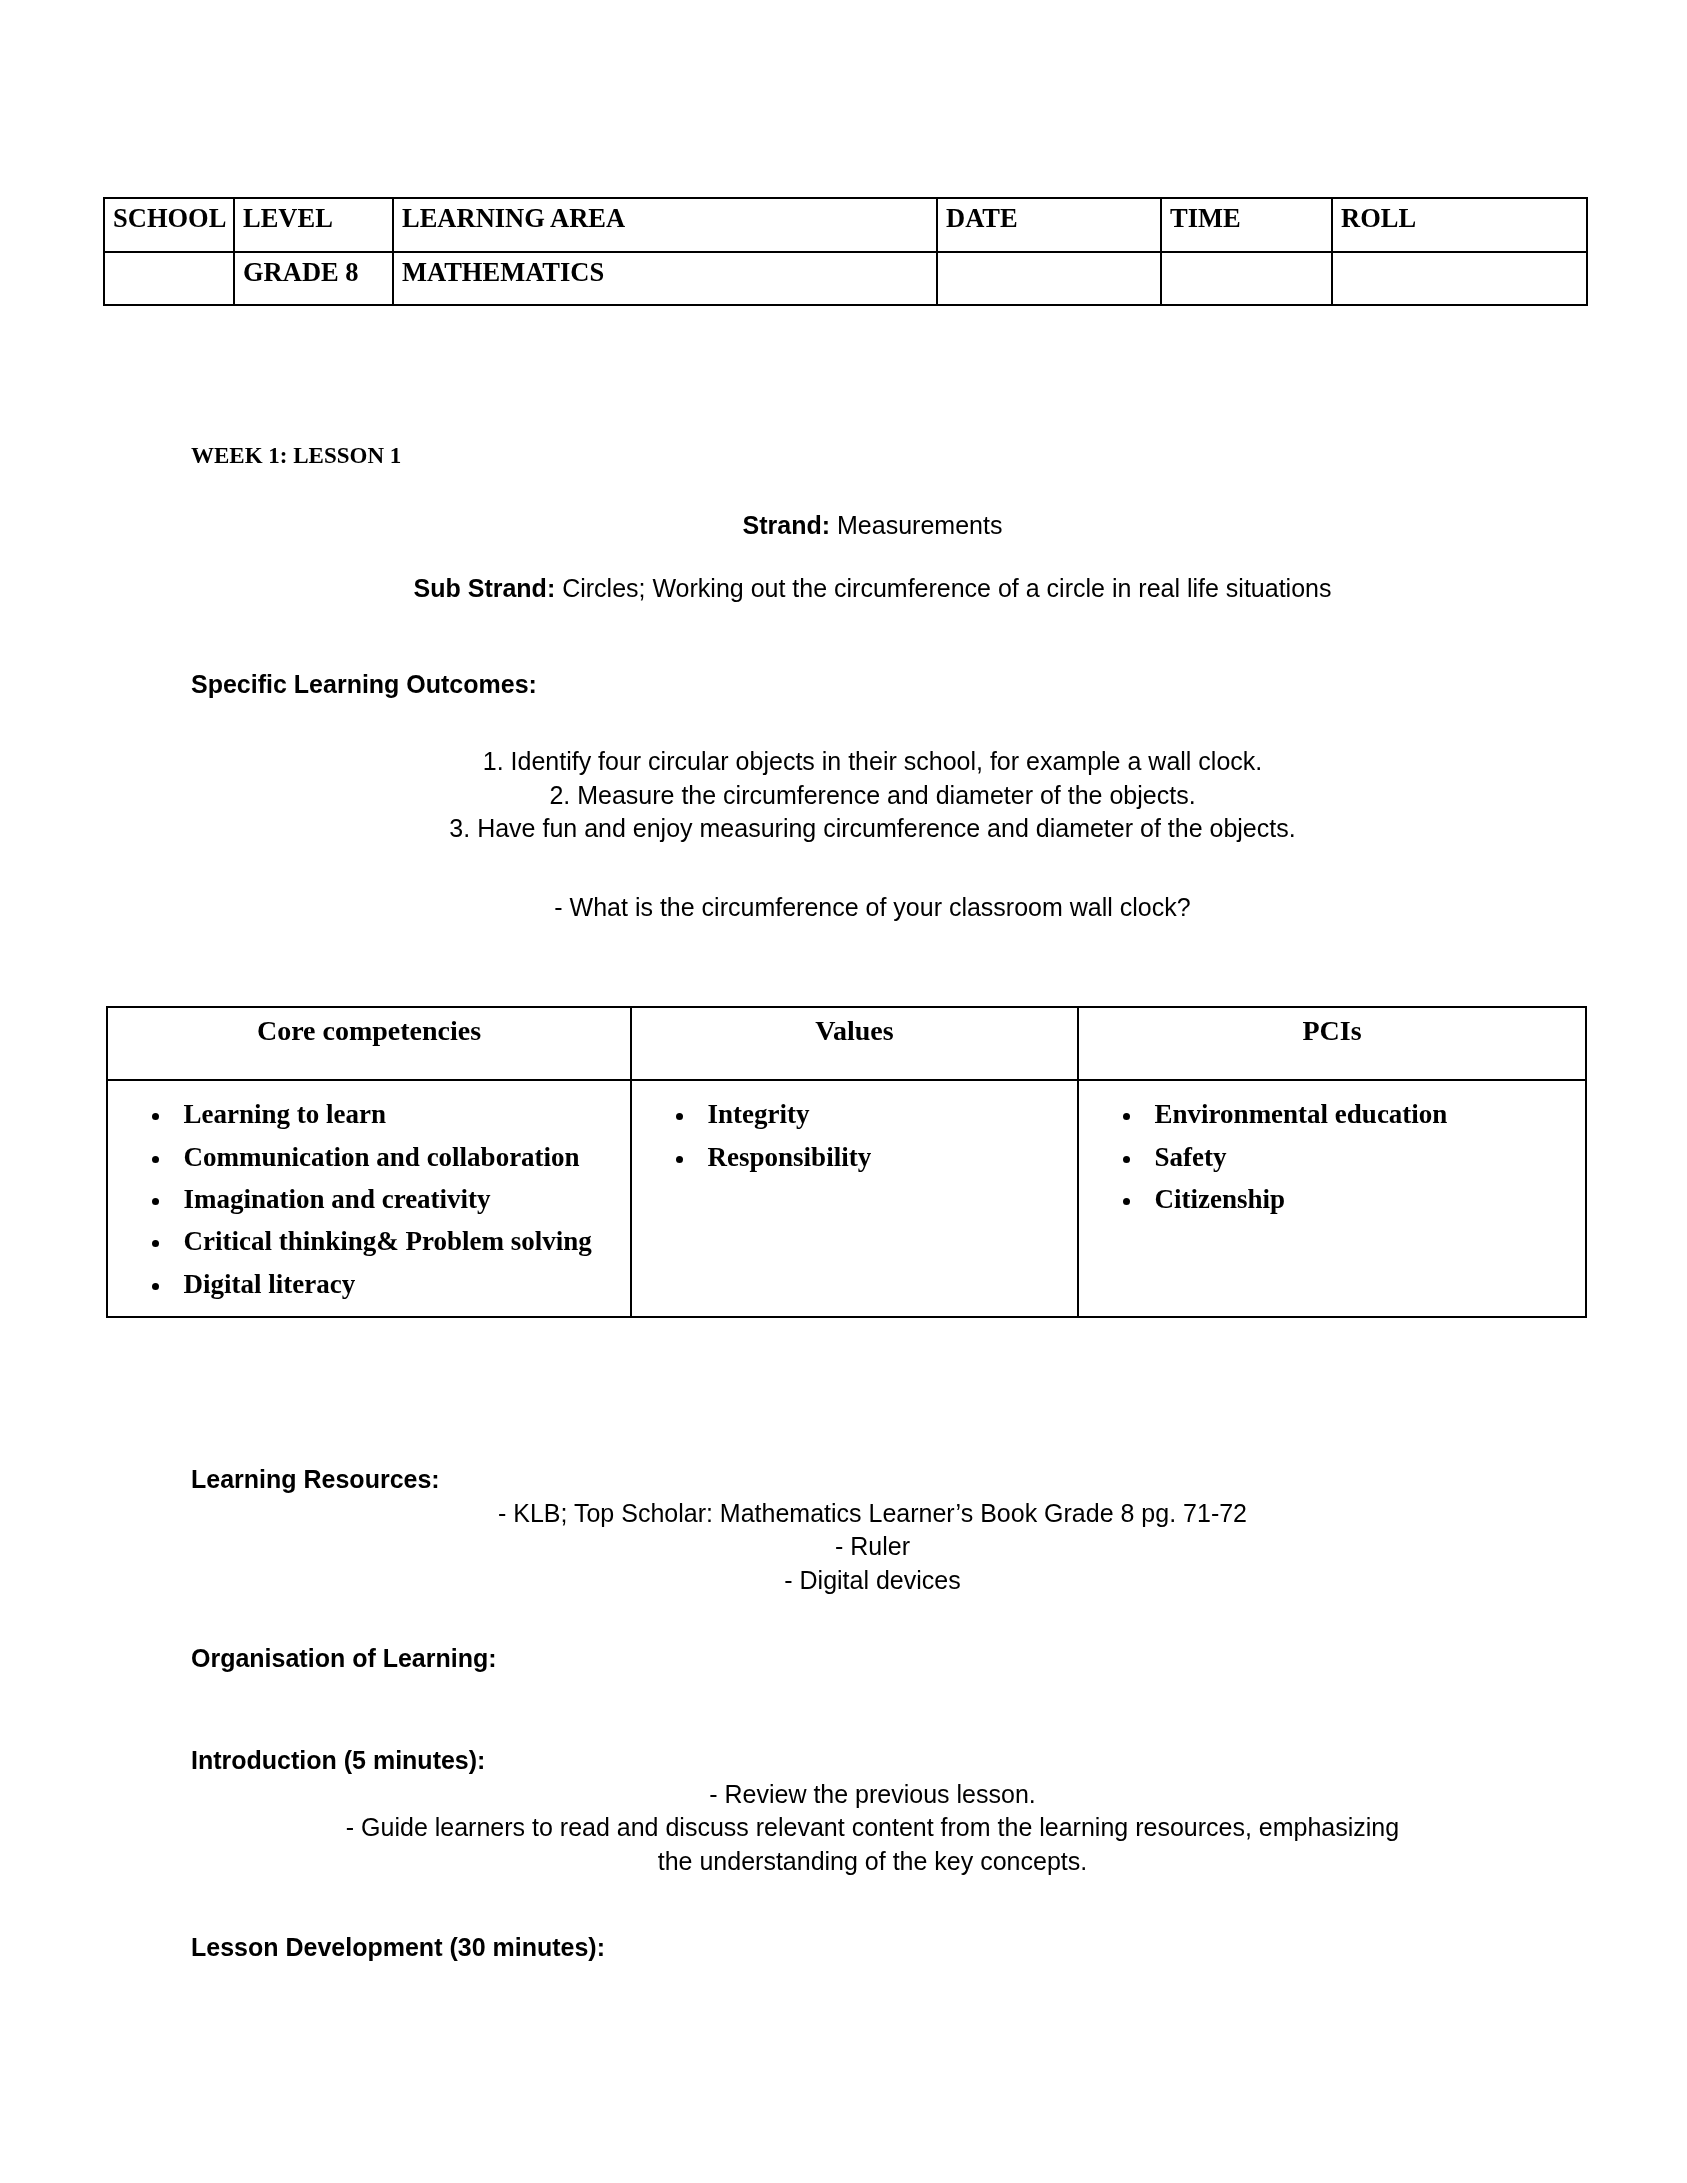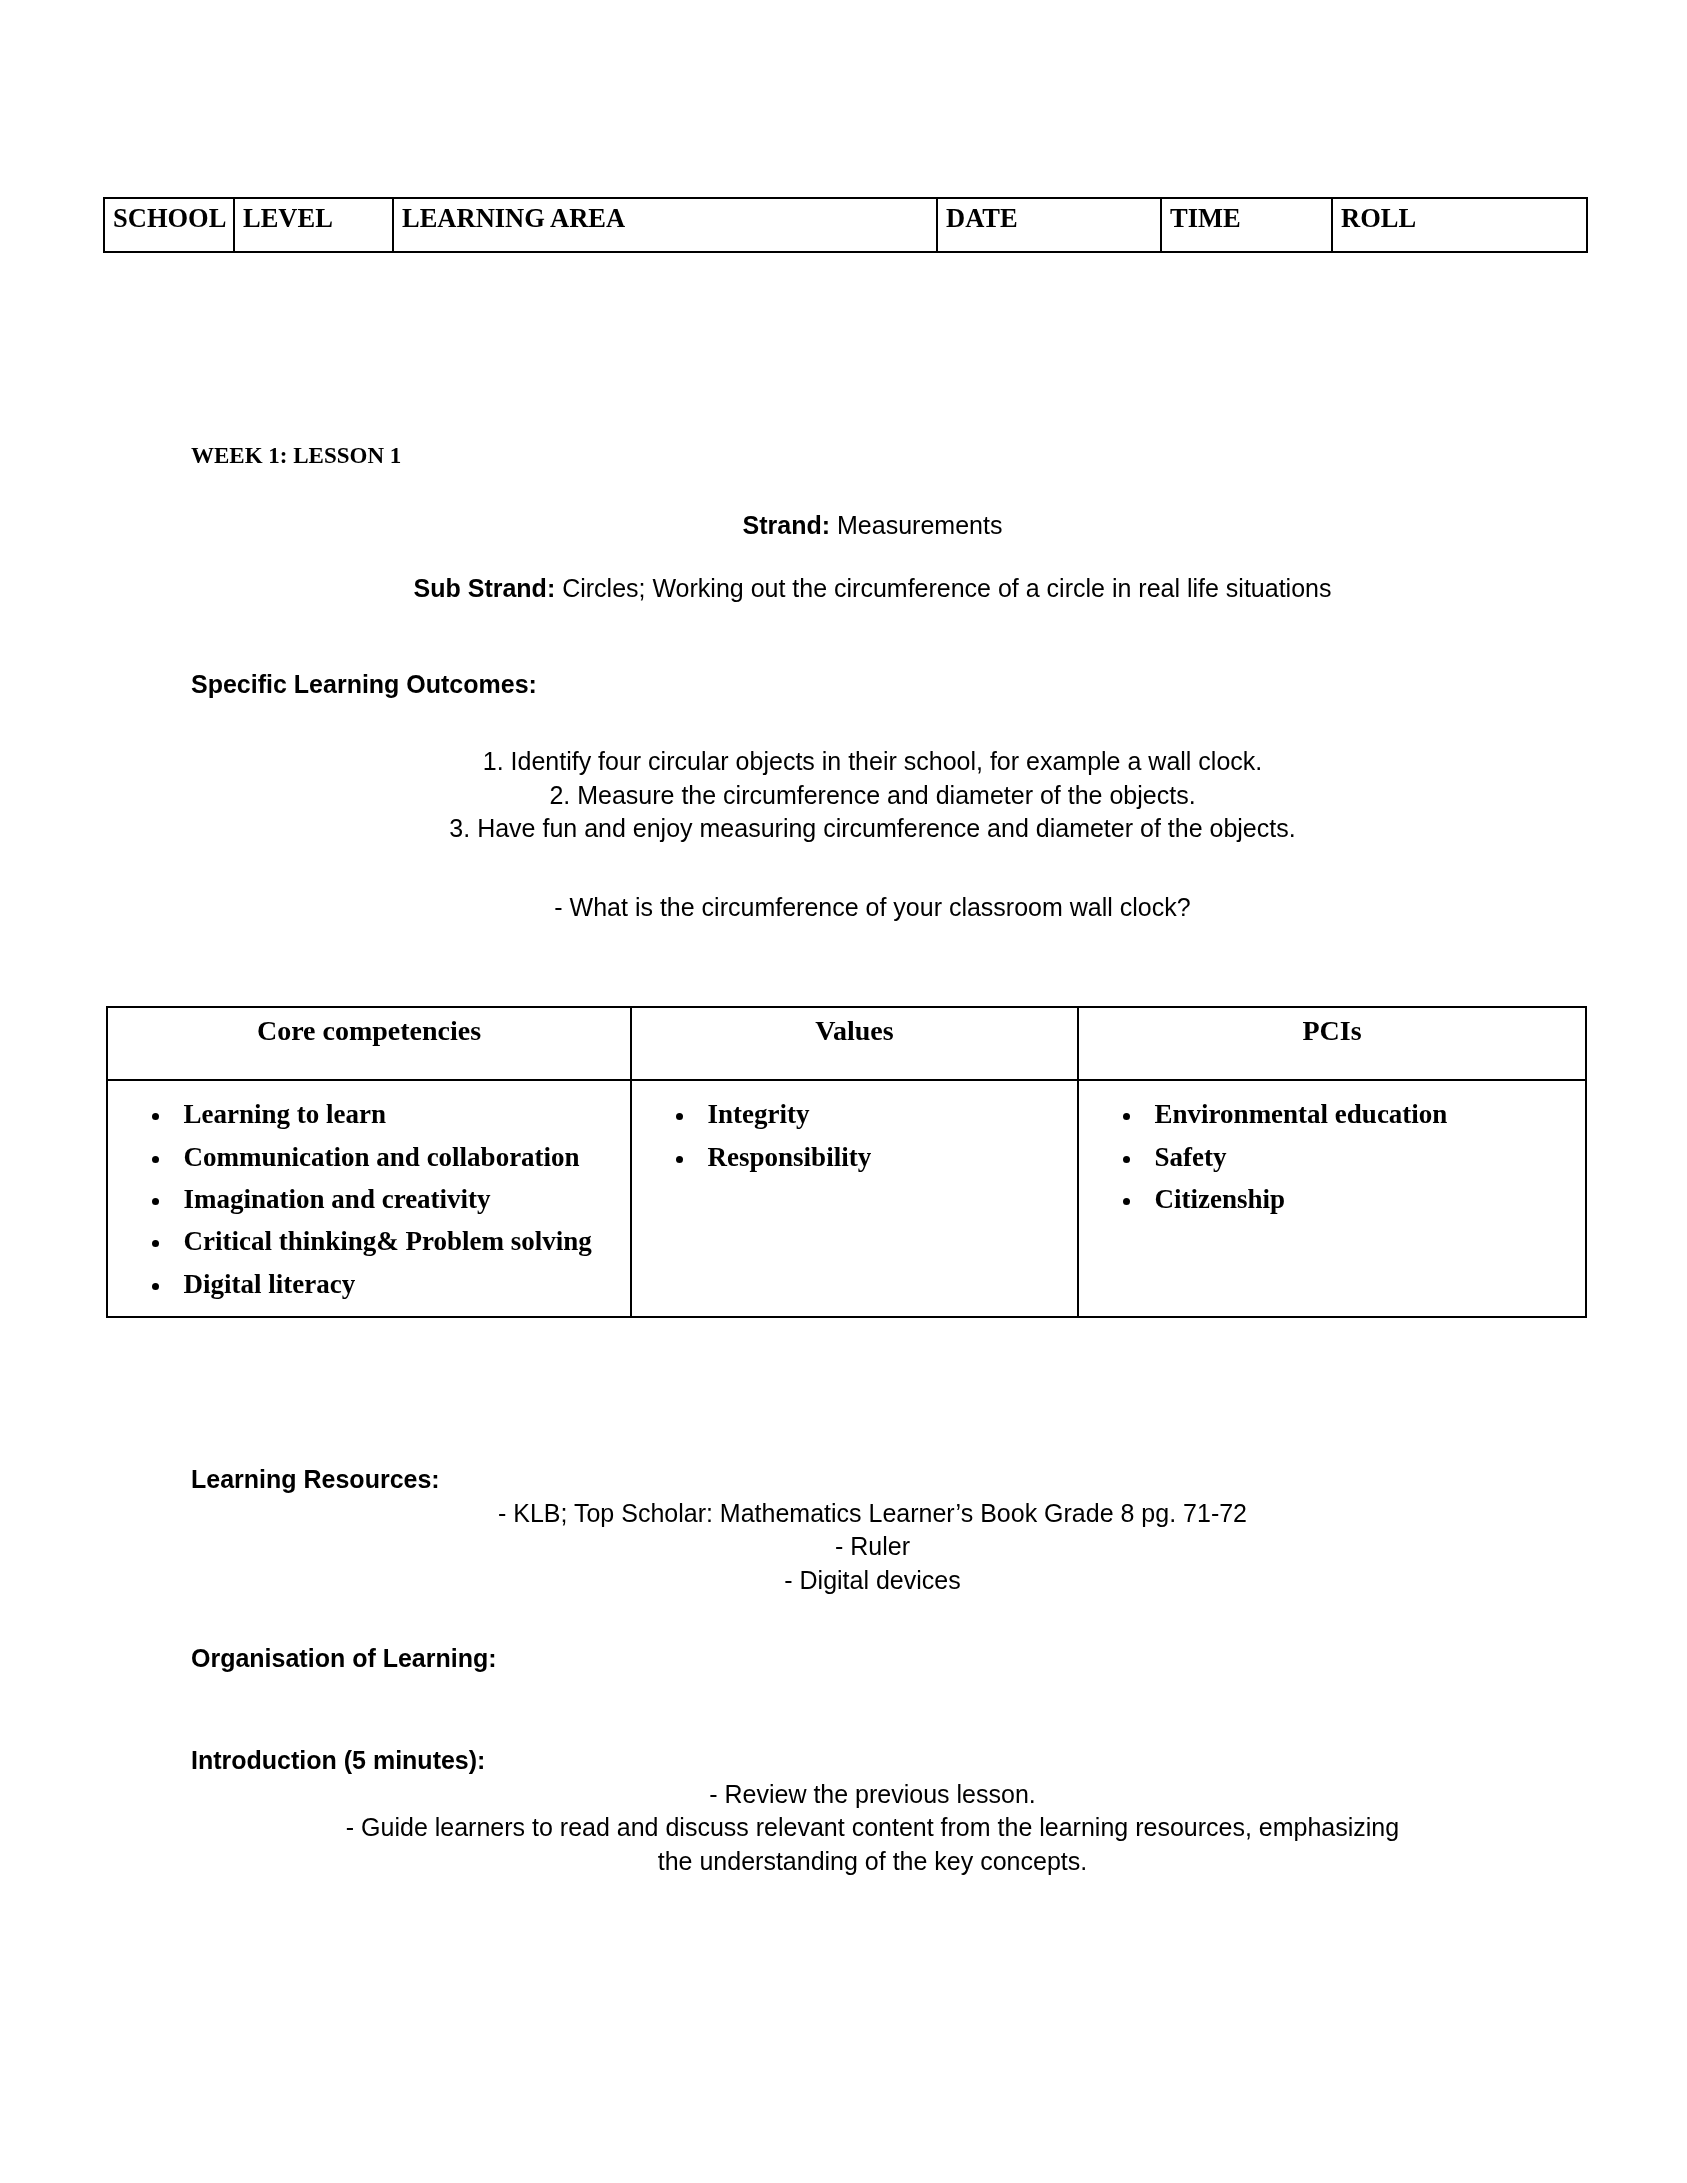--- a/index.html
+++ b/index.html
@@ -135,20 +135,28 @@
         <col class="col-roll">
     </colgroup>
     <tbody>
       <tr>
         <td>SCHOOL</td>
         <td>LEVEL</td>
         <td>LEARNING AREA</td>
         <td>DATE</td>
         <td>TIME</td>
         <td>ROLL</td>
+      </tr>
+      <tr>
+        <td>&nbsp;</td>
+        <td>GRADE 8</td>
+        <td>MATHEMATICS</td>
+        <td>&nbsp;</td>
+        <td>&nbsp;</td>
+        <td>&nbsp;</td>
       </tr>
     </tbody>
   </table>
 
   <div class="body-block" style="top:442px;">
     <div class="lesson-title">WEEK 1: LESSON 1</div>
   </div>
 
   <div class="body-block" style="top:509px;">
     <p class="para"><b>Strand:</b><span> Measurements</span></p>
@@ -224,15 +232,18 @@
     <div class="bold-line">Organisation of Learning:</div>
   </div>
 
   <div class="body-block tight" style="top:1744px;">
     <div class="bold-line">Introduction (5 minutes):</div>
     <div class="para">- Review the previous lesson.</div>
     <div class="para">- Guide learners to read and discuss relevant content from the learning resources, emphasizing</div>
     <div class="para">the understanding of the key concepts.</div>
   </div>
 
+  <div class="body-block" style="top:1931px;">
+    <div class="bold-line">Lesson Development (30 minutes):</div>
+  </div>
 
 </div>
 
 
 </body></html>

